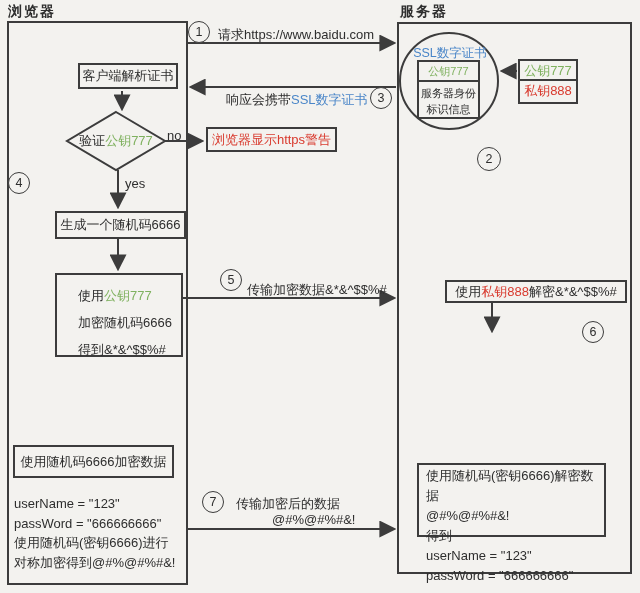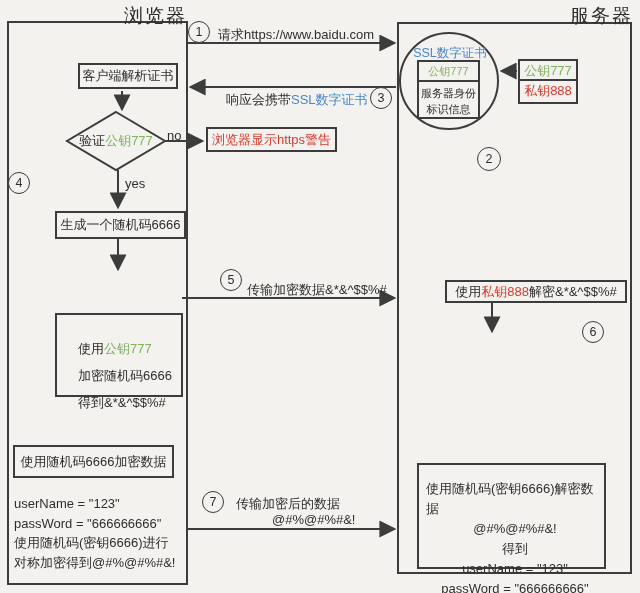--- a/index.html
+++ b/index.html
@@ -10,21 +10,21 @@
     --red:#d93a2e;
     --blue:#4a86c8;
   }
   *{margin:0;padding:0;box-sizing:border-box;}
   body{background:#e9e8e5;font-family:"Liberation Sans","DejaVu Sans",sans-serif;}
   .canvas{position:relative;width:640px;height:593px;background:var(--bg);color:var(--ink);overflow:hidden;}
   svg.layer{position:absolute;left:0;top:0;z-index:1;}
   .box{position:absolute;z-index:2;border:2px solid var(--line);background:var(--bg);
        display:flex;align-items:center;justify-content:center;font-size:13px;text-align:center;}
   .txt{position:absolute;z-index:3;font-size:13px;white-space:nowrap;}
-  .title{position:absolute;z-index:3;font-size:19px;font-weight:400;text-align:right;letter-spacing:2px;}
+  .title{position:absolute;z-index:3;font-size:14px;font-weight:700;text-align:left;letter-spacing:2px;}
   .numcircle{position:absolute;z-index:4;width:22px;height:22px;border:1.5px solid var(--line);
              border-radius:50%;background:var(--bg);display:flex;align-items:center;justify-content:center;
              font-size:12.5px;color:var(--ink);}
   .green{color:var(--green);}
   .red{color:var(--red);}
   .blue{color:var(--blue);}
   .multiline{flex-direction:column;align-items:flex-start;justify-content:flex-start;text-align:left;}
   .cellbox{padding:0;display:block;text-align:center;}
 </style>
 </head>
@@ -72,21 +72,21 @@
   <div class="txt" style="left:125px;top:176px;">yes</div>
 
   <div class="box" style="left:206px;top:127px;width:131px;height:25px;">
     <span class="red">浏览器显示https警告</span>
   </div>
 
   <div class="box" style="left:55px;top:211px;width:131px;height:28px;">
     <span>生成一个随机码6666</span>
   </div>
 
-  <div class="box multiline" style="left:55px;top:273px;width:128px;height:84px;padding:20px 0 0 21px;line-height:27px;margin-top:40px;">
+  <div class="box multiline" style="left:55px;top:273px;width:128px;height:84px;padding:7px 0 0 21px;line-height:27px;">
     <div><span>使用</span><span class="green">公钥777</span></div>
     <div>加密随机码6666</div>
     <div>得到&amp;*&amp;^$$%#</div>
   </div>
 
   <div class="box" style="left:13px;top:445px;width:161px;height:33px;">
     <span>使用随机码6666加密数据</span>
   </div>
 
   <div class="txt" style="left:14px;top:494px;line-height:19.5px;white-space:normal;width:172px;">
@@ -115,21 +115,21 @@
     <div style="height:20px;line-height:19px;">
       <span class="red">私钥888</span>
     </div>
   </div>
 
   <div class="box" style="left:408px;top:280px;width:182px;height:23px;margin-left:37px;">
     <span><span>使用</span><span class="red">私钥888</span><span>解密&amp;*&amp;^$$%#</span></span>
   </div>
 
 
-  <div class="box multiline" style="left:417px;top:463px;width:189px;height:106px;padding:14px 0 0 7px;line-height:20px;align-items:center;">
+  <div class="box multiline" style="left:417px;top:463px;width:189px;height:74px;padding:1px 0 0 7px;line-height:20px;">
     <div>使用随机码(密钥6666)解密数据</div>
     <div>@#%@#%#&amp;!</div>
     <div>得到</div>
     <div>userName = "123"</div>
     <div>passWord = "666666666"</div>
   </div>
 
   <div class="numcircle" style="left:188px;top:21px;">1</div>
   <div class="numcircle" style="left:477px;top:147px;width:24px;height:24px;">2</div>
   <div class="numcircle" style="left:370px;top:87px;">3</div>

